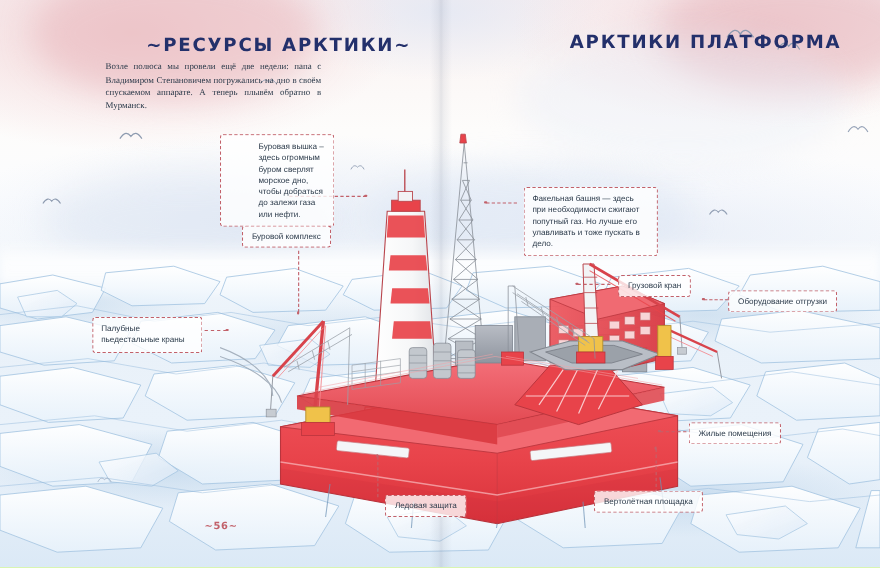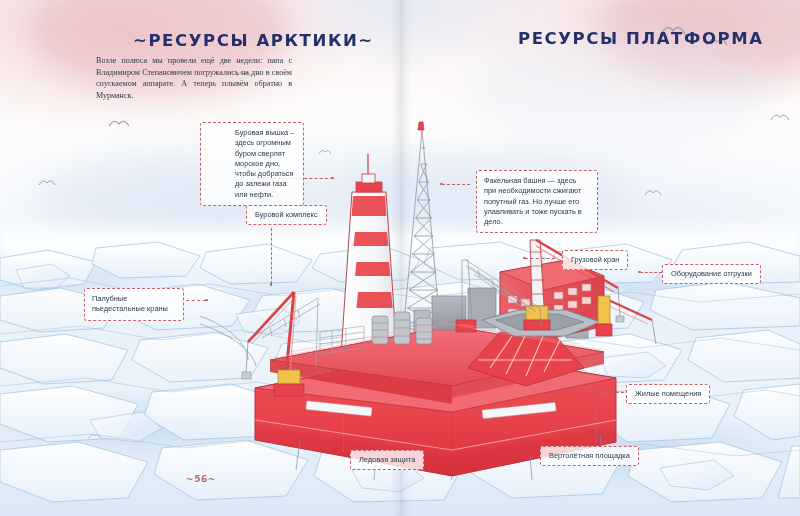--- a/index.html
+++ b/index.html
@@ -426,21 +426,21 @@
       <rect x="396" y="204" width="16" height="12" fill="#e8434a" stroke="#b9353d" stroke-width="0.7"></rect>
     </g>
 
     <g stroke="#f3a2a7" stroke-width="0.6" fill="none" opacity="0.8">
       <path d="M74,238 L250,204 L402,230"></path>
       <path d="M90,232 L248,202 M260,204 L380,224"></path>
     </g>
   </svg>
 
   <div id="h-left" class="heading">~РЕСУРСЫ АРКТИКИ~</div>
-  <div id="h-right" class="heading">РЕСУРСЫ ПЛАТФОРМА</div>
+  <div id="h-right" class="heading">АРКТИКИ ПЛАТФОРМА</div>
 
   <div id="p-left" class="para">Возле полюса мы провели ещё две недели: папа с Владимиром Степановичем погружались на дно в своём спускаемом аппарате. А теперь плывём обратно в Мурманск.</div>
 
   <div class="leader" style="left:263px;top:178px;width:70px;"></div>
   <span class="dot" style="left:331px;top:176.8px;"></span>
 
   <div class="leader v" style="left:271px;top:228px;height:56px;"></div>
   <span class="dot" style="left:269.8px;top:283px;"></span>
 
   <div class="leader" style="left:455px;top:184px;width:-0px;"></div>
@@ -460,21 +460,21 @@
   <span class="dot" style="left:598px;top:390.8px;"></span>
 
   <div class="leader v" style="left:596px;top:408px;height:40px;"></div>
   <span class="dot" style="left:594.8px;top:406px;"></span>
 
   <div class="leader v" style="left:343px;top:415px;height:37px;"></div>
   <span class="dot" style="left:341.8px;top:413px;"></span>
 
   <div class="callout" style="left:200px;top:122px;width:104px;padding-left:34px;">Буровая вышка – здесь огромным буром сверлят морское дно, чтобы добраться до залежи газа или нефти.</div>
 
-  <div class="callout one-line" style="left:246px;top:205px;">Буровой комплекс</div>
+  <div class="callout one-line" style="left:220px;top:205px;">Буровой комплекс</div>
 
   <div class="callout" style="left:476px;top:170px;width:122px;">Факельная башня — здесь при необходимости сжигают попутный газ. Но лучше его улавливать и тоже пускать в дело.</div>
 
   <div class="callout one-line" style="left:562px;top:250px;">Грузовой кран</div>
 
   <div class="callout one-line" style="left:662px;top:264px;">Оборудование отгрузки</div>
 
   <div class="callout one-line" style="left:626px;top:384px;">Жилые помещения</div>
 
   <div class="callout" style="left:84px;top:288px;width:100px;">Палубные пьедестальные краны</div>

